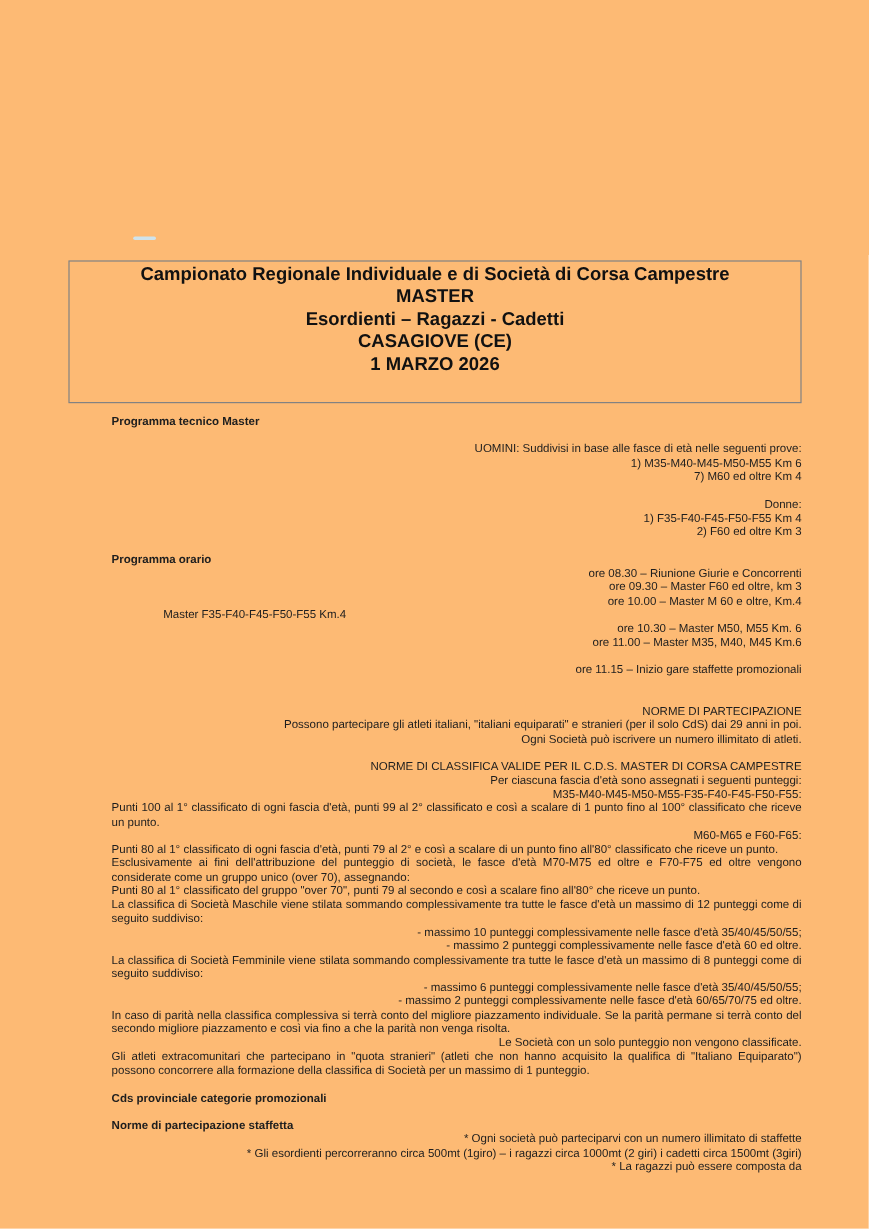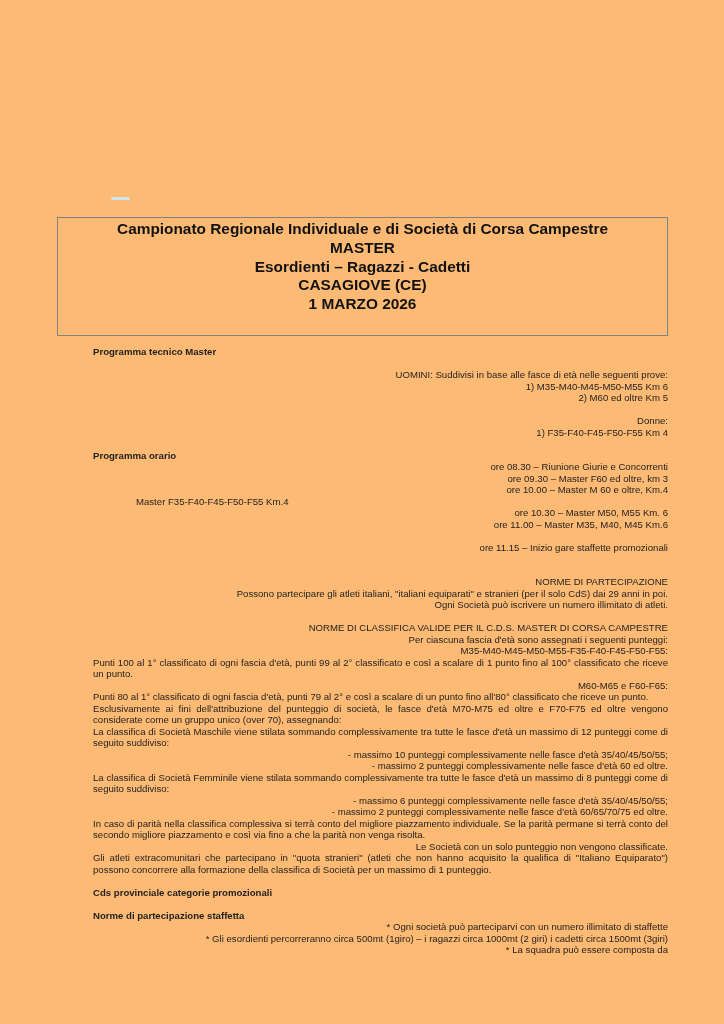--- a/index.html
+++ b/index.html
@@ -69,24 +69,25 @@
       <div class="title-line">MASTER</div>
       <div class="title-line">Esordienti – Ragazzi - Cadetti</div>
       <div class="title-line">CASAGIOVE (CE)</div>
       <div class="title-line">1 MARZO 2026</div>
     </div>
   <div class="body-text" id="body-text">
       <div class="blk heading">Programma tecnico Master</div>
       <div class="blk blank">&nbsp;</div>
       <div class="blk line">UOMINI: Suddivisi in base alle fasce di età nelle seguenti prove:</div>
       <div class="blk line">1) M35-M40-M45-M50-M55 Km 6</div>
-      <div class="blk line">2) M60 ed oltre Km 5</div>
+      <div class="blk line">7) M60 ed oltre Km 4</div>
       <div class="blk blank">&nbsp;</div>
       <div class="blk line">Donne:</div>
       <div class="blk line">1) F35-F40-F45-F50-F55 Km 4</div>
+      <div class="blk line">2) F60 ed oltre Km 3</div>
       <div class="blk blank">&nbsp;</div>
       <div class="blk heading">Programma orario</div>
       <div class="blk line">ore 08.30 – Riunione Giurie e Concorrenti</div>
       <div class="blk line">ore 09.30 – Master F60 ed oltre, km 3</div>
       <div class="blk line">ore 10.00 – Master M 60 e oltre, Km.4</div>
       <div class="blk indent">Master F35-F40-F45-F50-F55 Km.4</div>
       <div class="blk line">ore 10.30 – Master M50, M55 Km. 6</div>
       <div class="blk line">ore 11.00 – Master M35, M40, M45 Km.6</div>
       <div class="blk blank">&nbsp;</div>
       <div class="blk line">ore 11.15 – Inizio gare staffette promozionali</div>
@@ -96,30 +97,31 @@
       <div class="blk line">Possono partecipare gli atleti italiani, "italiani equiparati" e stranieri (per il solo CdS) dai 29 anni in poi.</div>
       <div class="blk line">Ogni Società può iscrivere un numero illimitato di atleti.</div>
       <div class="blk blank">&nbsp;</div>
       <div class="blk line">NORME DI CLASSIFICA VALIDE PER IL C.D.S. MASTER DI CORSA CAMPESTRE</div>
       <div class="blk line">Per ciascuna fascia d'età sono assegnati i seguenti punteggi:</div>
       <div class="blk line">M35-M40-M45-M50-M55-F35-F40-F45-F50-F55:</div>
       <div class="blk para">Punti 100 al 1° classificato di ogni fascia d'età, punti 99 al 2° classificato e così a scalare di 1 punto fino al 100° classificato che riceve un punto.</div>
       <div class="blk line">M60-M65 e F60-F65:</div>
       <div class="blk para">Punti 80 al 1° classificato di ogni fascia d'età, punti 79 al 2° e così a scalare di un punto fino all'80° classificato che riceve un punto.</div>
       <div class="blk para">Esclusivamente ai fini dell'attribuzione del punteggio di società, le fasce d'età M70-M75 ed oltre e F70-F75 ed oltre vengono considerate come un gruppo unico (over 70), assegnando:</div>
+      <div class="blk para">Punti 80 al 1° classificato del gruppo "over 70", punti 79 al secondo e così a scalare fino all'80° che riceve un punto.</div>
       <div class="blk para">La classifica di Società Maschile viene stilata sommando complessivamente tra tutte le fasce d'età un massimo di 12 punteggi come di seguito suddiviso:</div>
       <div class="blk line">- massimo 10 punteggi complessivamente nelle fasce d'età 35/40/45/50/55;</div>
       <div class="blk line">- massimo 2 punteggi complessivamente nelle fasce d'età 60 ed oltre.</div>
       <div class="blk para">La classifica di Società Femminile viene stilata sommando complessivamente tra tutte le fasce d'età un massimo di 8 punteggi come di seguito suddiviso:</div>
       <div class="blk line">- massimo 6 punteggi complessivamente nelle fasce d'età 35/40/45/50/55;</div>
       <div class="blk line">- massimo 2 punteggi complessivamente nelle fasce d'età 60/65/70/75 ed oltre.</div>
       <div class="blk para">In caso di parità nella classifica complessiva si terrà conto del migliore piazzamento individuale. Se la parità permane si terrà conto del secondo migliore piazzamento e così via fino a che la parità non venga risolta.</div>
       <div class="blk line">Le Società con un solo punteggio non vengono classificate.</div>
       <div class="blk para">Gli atleti extracomunitari che partecipano in "quota stranieri" (atleti che non hanno acquisito la qualifica di "Italiano Equiparato") possono concorrere alla formazione della classifica di Società per un massimo di 1 punteggio.</div>
       <div class="blk blank">&nbsp;</div>
       <div class="blk heading">Cds provinciale categorie promozionali</div>
       <div class="blk blank">&nbsp;</div>
       <div class="blk heading">Norme di partecipazione staffetta</div>
       <div class="blk line">* Ogni società può parteciparvi con un numero illimitato di staffette</div>
       <div class="blk line">* Gli esordienti percorreranno circa 500mt (1giro) – i ragazzi circa 1000mt (2 giri) i cadetti circa 1500mt (3giri)</div>
-      <div class="blk line">* La squadra può essere composta da</div>
+      <div class="blk line">* La ragazzi può essere composta da</div>
     </div>
 </div>
 
 </body></html>

